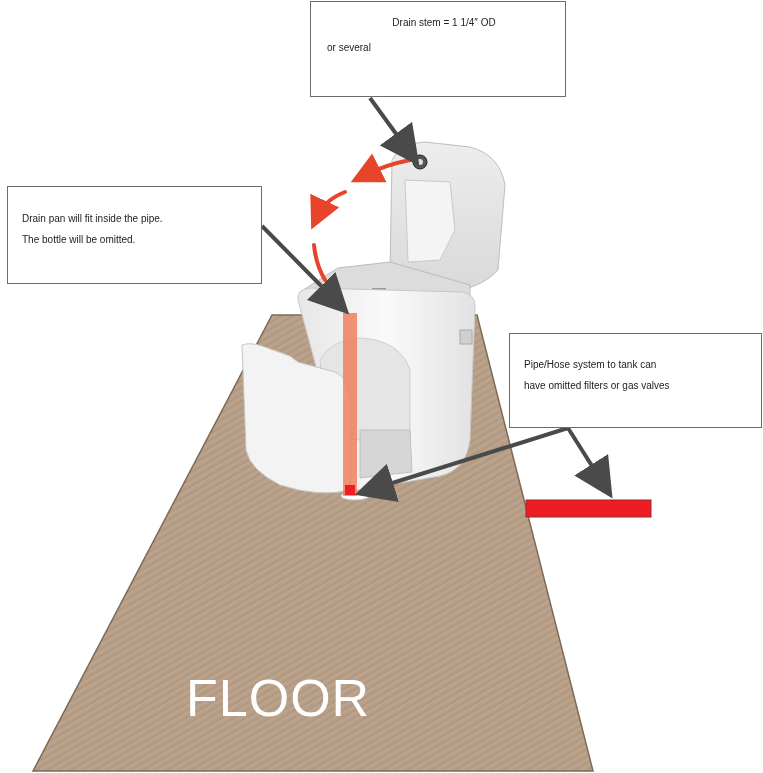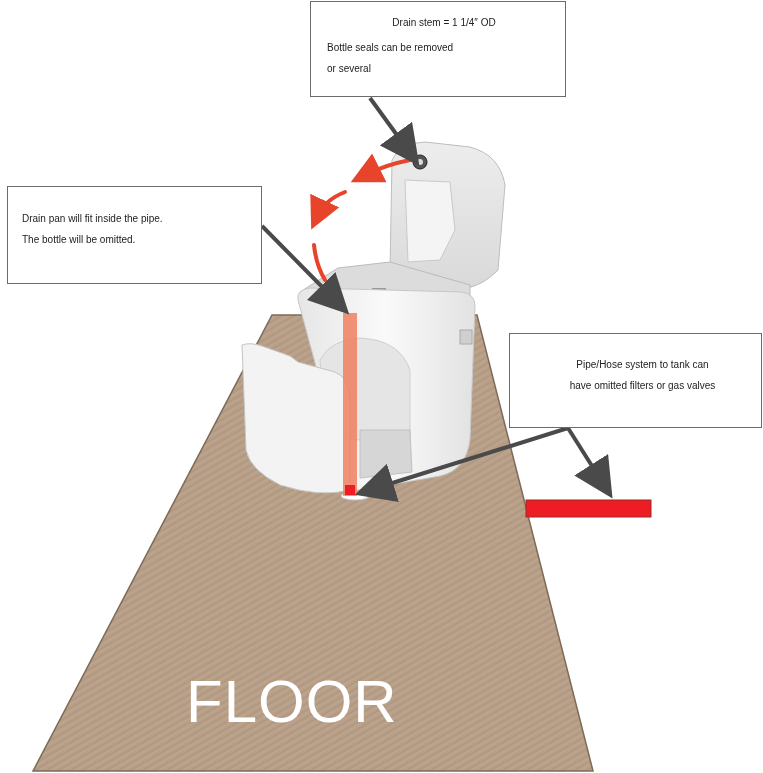--- a/index.html
+++ b/index.html
@@ -4,22 +4,22 @@
 <style>
   html, body { margin: 0; padding: 0; background: #ffffff; }
   body { width: 763px; height: 773px; position: relative; overflow: hidden; font-family: "Liberation Sans", "DejaVu Sans", sans-serif; }
   .stage { position: absolute; left: 0; top: 0; width: 763px; height: 773px; }
   svg.art { position: absolute; left: 0; top: 0; }
   .callout { position: absolute; background: #ffffff; border: 1.5px solid #6b6b6b; box-sizing: border-box; color: #222; font-size: 10px; line-height: 21px; }
   .callout .line { display: block; white-space: nowrap; }
   #callout-top { left: 310px; top: 1px; width: 256px; height: 96px; padding: 10px 12px 0 16px; }
   #callout-top .title { text-align: center; padding-left: 8px; margin-bottom: 4px; }
   #callout-left { left: 7px; top: 186px; width: 255px; height: 98px; padding: 21px 16px 0 14px; }
-  #callout-right { left: 509px; top: 333px; width: 253px; height: 95px; padding: 20px 0 0 14px; text-align: center; }
-  .floor-label { position: absolute; left: 186px; top: 672px; font-size: 60px; color: #ffffff; letter-spacing: 1px; font-family: "Liberation Sans", sans-serif; line-height: 1; }
+  #callout-right { left: 509px; top: 333px; width: 253px; height: 95px; padding: 20px 0 0 14px; }
+  .floor-label { position: absolute; left: 186px; top: 672px; font-size: 52px; color: #ffffff; letter-spacing: 1px; font-family: "Liberation Sans", sans-serif; line-height: 1; }
 </style>
 </head>
 <body>
 
 <div class="stage">
 
   <svg class="art" width="763" height="773" viewBox="0 0 763 773">
     <defs>
       <pattern id="wood" width="6" height="6" patternUnits="userSpaceOnUse" patternTransform="rotate(60)">
         <rect width="6" height="6" fill="#b79e87"></rect>
@@ -82,21 +82,20 @@
     <g stroke="#4a4a4a" stroke-width="4" fill="none">
       <line x1="370" y1="98" x2="410" y2="153" marker-end="url(#arrowhead)"></line>
       <line x1="262" y1="226" x2="338" y2="303" marker-end="url(#arrowhead)"></line>
       <line x1="568" y1="428" x2="370" y2="490" marker-end="url(#arrowhead)"></line>
       <line x1="568" y1="428" x2="604" y2="485" marker-end="url(#arrowhead)"></line>
     </g>
   </svg>
 
   <div class="callout" id="callout-top">
     <span class="line title">Drain stem = 1 1/4″ OD</span>
-    <span class="line">Bottle seals can be removed</span>
     <span class="line">or several</span>
   </div>
 
   <div class="callout" id="callout-left">
     <span class="line">Drain pan will fit inside the pipe.</span>
     <span class="line">The bottle will be omitted.</span>
   </div>
 
   <div class="callout" id="callout-right">
     <span class="line">Pipe/Hose system to tank can</span>

